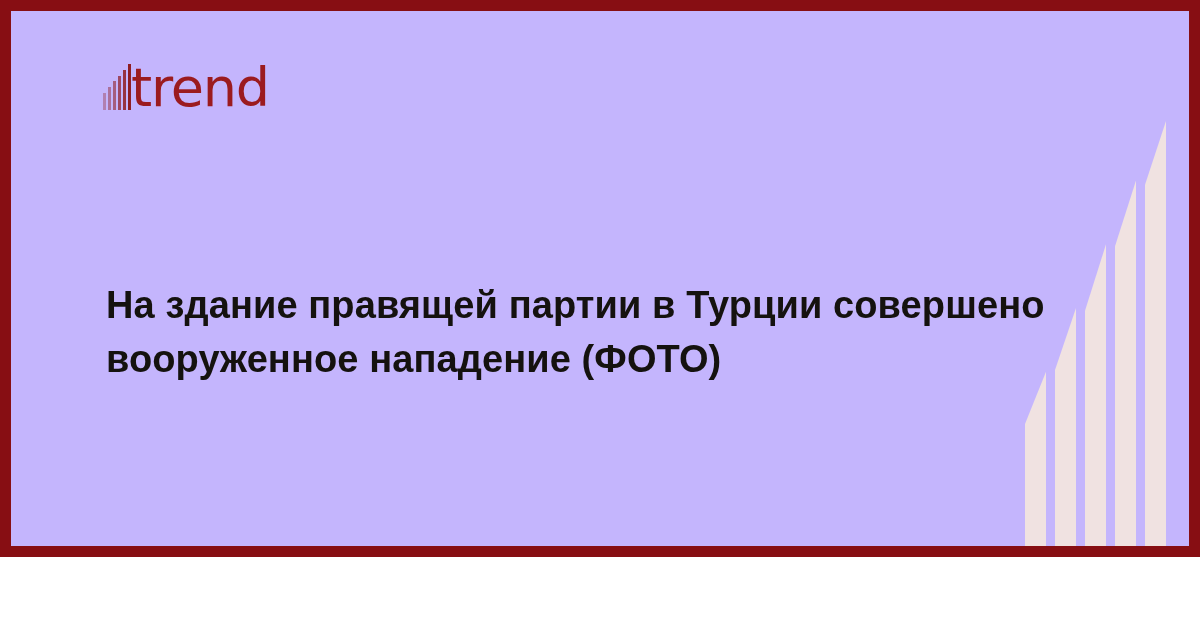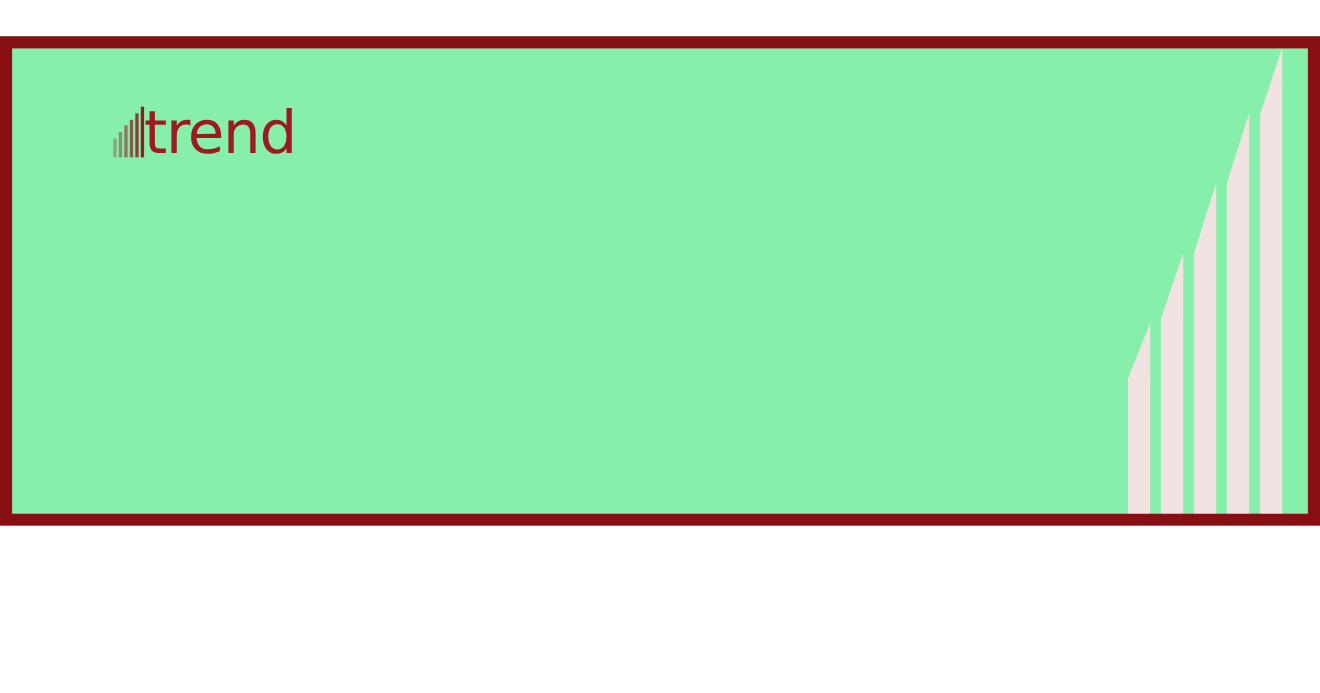--- a/index.html
+++ b/index.html
@@ -5,27 +5,26 @@
 <style>
   html, body {
     margin: 0;
     padding: 0;
     background: #ffffff;
   }
 
   .card {
     position: relative;
     width: 1200px;
-    height: 445px;
+    height: 557px;
     box-sizing: border-box;
-    background: #86efac;
+    background: #c4b5fd;
     border: 11px solid #870e13;
     overflow: hidden;
     font-family: "Liberation Sans", "DejaVu Sans", sans-serif;
-    margin-top: 33px;
   }
 
   
   .watermark {
     position: absolute;
     right: 23px;
     bottom: 0;
     width: 155px;
     height: 425px;
     display: flex;
@@ -124,14 +123,15 @@
           <span class="mark-bar" style="height: 50%; opacity: 0.45;"></span>
           <span class="mark-bar" style="height: 62%; opacity: 0.58;"></span>
           <span class="mark-bar" style="height: 74%; opacity: 0.72;"></span>
           <span class="mark-bar" style="height: 86%; opacity: 0.86;"></span>
           <span class="mark-bar" style="height: 100%; opacity: 1;"></span>
         </span>
       <span class="logo-word">trend</span>
     </div>
   </div>
 
+  <h1 class="headline">На здание правящей партии в Турции совершено вооруженное нападение (ФОТО)</h1>
 
 </div>
 
 </body></html>

